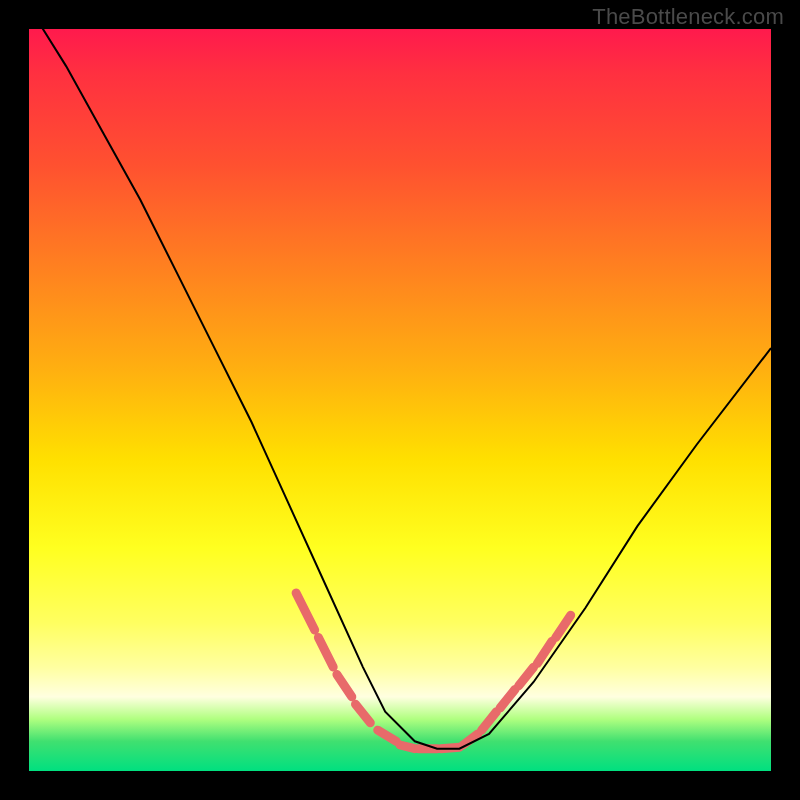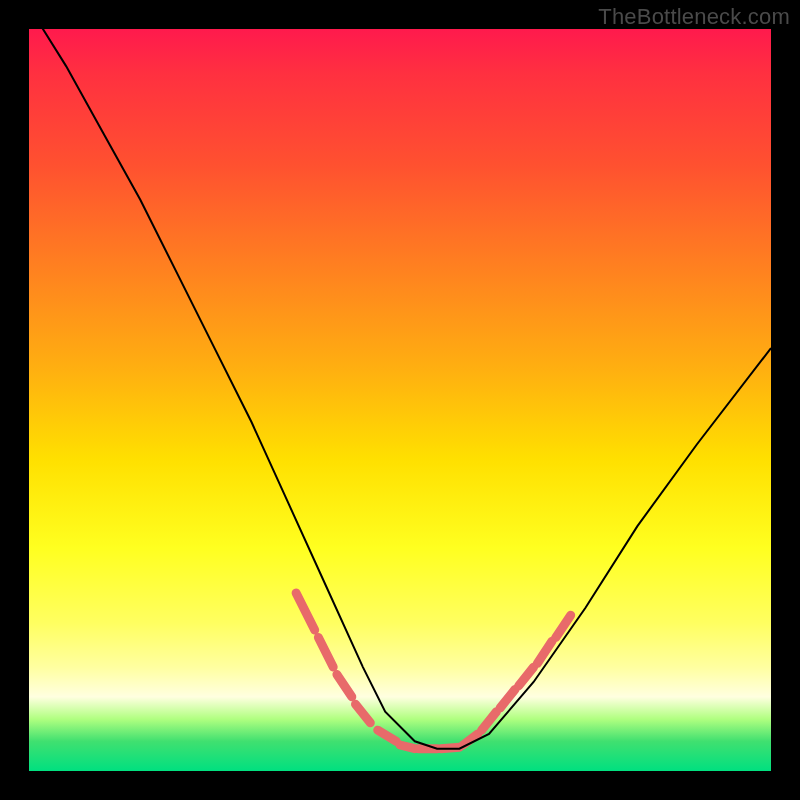--- a/index.html
+++ b/index.html
@@ -28,21 +28,21 @@
       #ffff60 80%,
       #ffffa0 86%,
       #ffffe0 90%,
       #b0ff80 93%,
       #40e070 96%,
       #00e080 100%);
   }
   .watermark {
     position: absolute;
     top: 4px;
-    right: 10px;
+    right: 16px;
     color: #4a4a4a;
     font-size: 22px;
     font-weight: 500;
     letter-spacing: 0.2px;
   }
   svg.plot {
     position: absolute;
     left: 29px;
     top: 29px;
     width: 742px;

